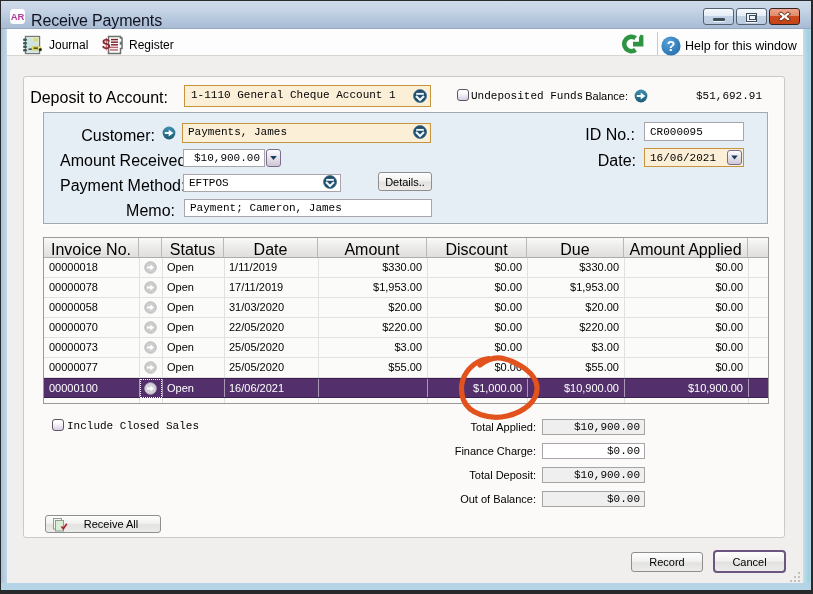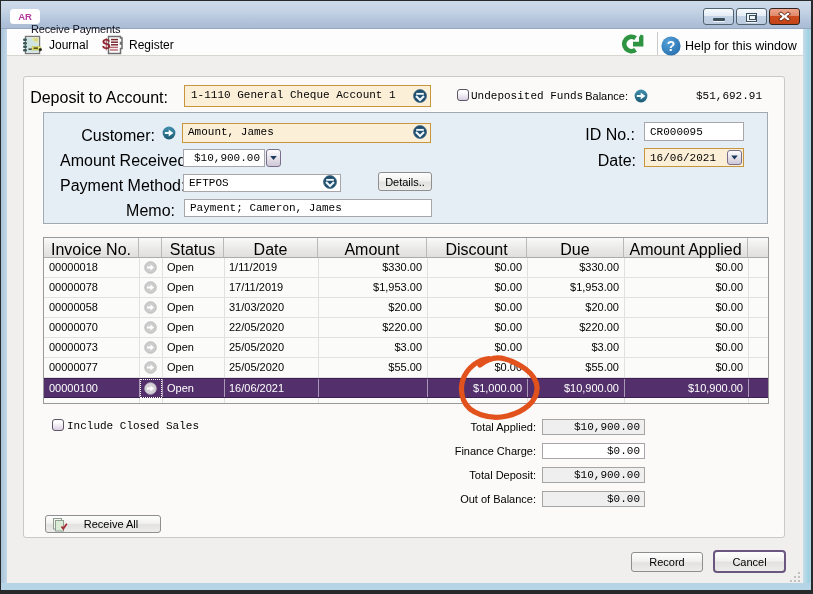--- a/index.html
+++ b/index.html
@@ -10,23 +10,23 @@
 
 #titlebar { left:1px; top:1px; width:810px; height:28px;
   background:linear-gradient(#cedbeb 0%, #c3d2e4 40%, #b4c6dc 70%, #a9bcd4 100%);
   border-bottom:1px solid #93a7c0; }
 #frameL { left:1px; top:29px; width:6px; height:554px; background:linear-gradient(to right,#a9c3d9,#c2d8e7); }
 #frameR { left:803px; top:29px; width:8px; height:554px; background:linear-gradient(to right,#c8dcea,#9fd2e0 70%,#b4d2e4); }
 #frameB { left:1px; top:583px; width:810px; height:7px; background:#b5d4e5; }
 #client { left:7px; top:29px; width:796px; height:554px; background:#f0efed; }
 #toolbar { left:7px; top:29px; width:796px; height:27px; background:#fdfdfd; border-bottom:1px solid #d9d5d1; }
 
-#aricon { left:10px; top:9px; width:30px; height:15px; background:#fff; border-radius:3.5px; text-align:center;
+#aricon { left:10px; top:9px; width:15px; height:15px; background:#fff; border-radius:3.5px; text-align:center;
   font-size:9.5px; font-weight:bold; color:#b43a9e; line-height:15px; letter-spacing:-0.2px; }
-#title { left:31px; top:23px; font-size:11px; letter-spacing:-0.15px; color:#12121f; }
+#title { left:31px; top:12px; font-size:16px; letter-spacing:-0.15px; color:#12121f; }
 
 .wbtn { top:8px; height:17px; border:1px solid #50616f; border-radius:3px;
   background:linear-gradient(#f8fbfd 0%, #e4ecf5 45%, #c3d3e5 50%, #bccbdf 100%); }
 #btnmin { left:703px; width:31px; }
 #btnmax { left:736px; width:31px; }
 #btnclose { left:769px; width:31px; border:1px solid #31231f;
   background:linear-gradient(#efa58c 0%, #e08a6c 45%, #cc4a1d 50%, #c54518 100%); }
 .minbar { position:absolute; left:9px; top:9px; width:12px; height:3px; background:#3c4e5a; border-radius:1px; box-shadow:0 1px 0 rgba(255,255,255,.8);}
 .maxsq { position:absolute; left:9px; top:3.5px; width:11px; height:9px; border:1.5px solid #3c4e5a; background:#eef3f8; box-shadow:0 1px 0 rgba(255,255,255,.8);} .maxsq:after{content:"";position:absolute;left:1.5px;top:1px;width:5px;height:3px;border:1px solid #3c4e5a;}
 
@@ -158,21 +158,21 @@
     <defs>
         <linearGradient id="ag" x1="0" y1="0" x2="0" y2="1">
           <stop offset="0" stop-color="#3f90ae"></stop>
           <stop offset="1" stop-color="#1d5a74"></stop>
         </linearGradient>
       </defs>
     <circle cx="7" cy="7" r="6.4" fill="url(#ag)"></circle>
     <path d="M2.8 5.9 L6.7 5.9 L6.7 3.4 L11.4 7 L6.7 10.6 L6.7 8.1 L2.8 8.1 Z" fill="#f4fbfd"></path>
   </svg>
   <div class="abs cream" style="left:182px;top:123px;width:249px;height:20px;">
-    <div class="val" style="left:5px;top:2px;">Amount, James</div>
+    <div class="val" style="left:5px;top:2px;">Payments, James</div>
   </div>
   <svg class="abs" style="left:413px;top:125px" width="14" height="14" viewBox="0 0 14 14">
     <circle cx="7" cy="7" r="6.5" fill="#1e4d6d"></circle>
     <circle cx="7" cy="7" r="6.5" fill="none" stroke="#476e88" stroke-width="0.8"></circle>
     <rect x="3.2" y="3.9" width="7.6" height="1.9" fill="#eef7fb"></rect>
     <path d="M3 6.9 L7 11 L11 6.9" fill="none" stroke="#eef7fb" stroke-width="2.1"></path>
   </svg>
   <div class="lbl" style="left:60px;top:152px;width:115px;">Amount Received:</div>
   <div class="abs winput" style="left:183px;top:149px;width:82px;height:18px;">
     <div class="val" style="right:4px;top:2px;position:absolute">$10,900.00</div>

